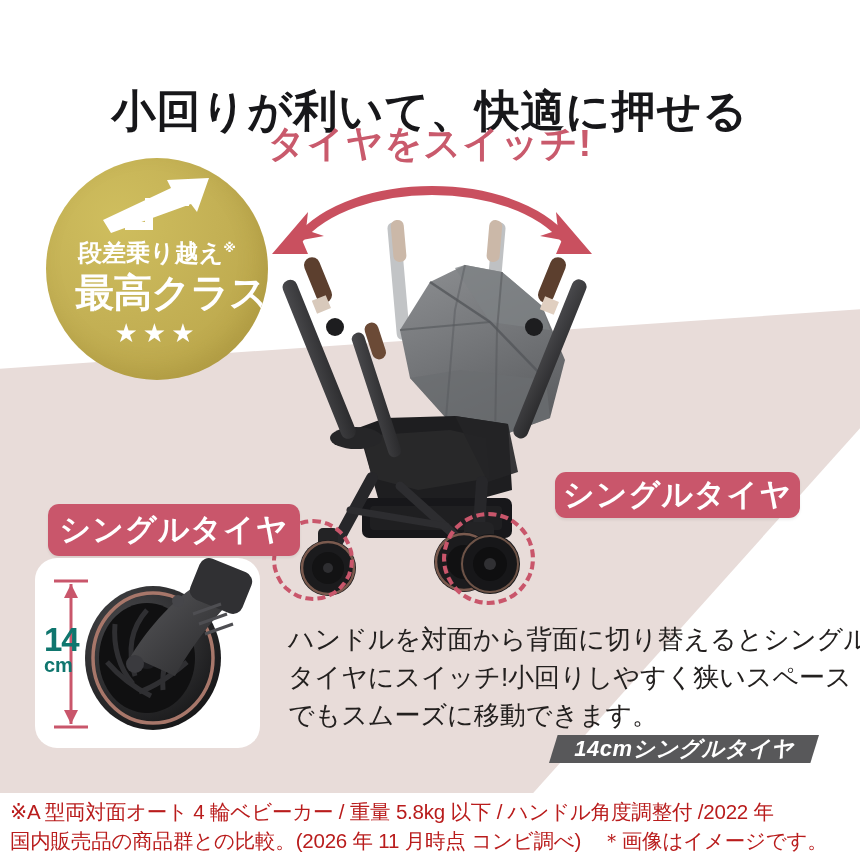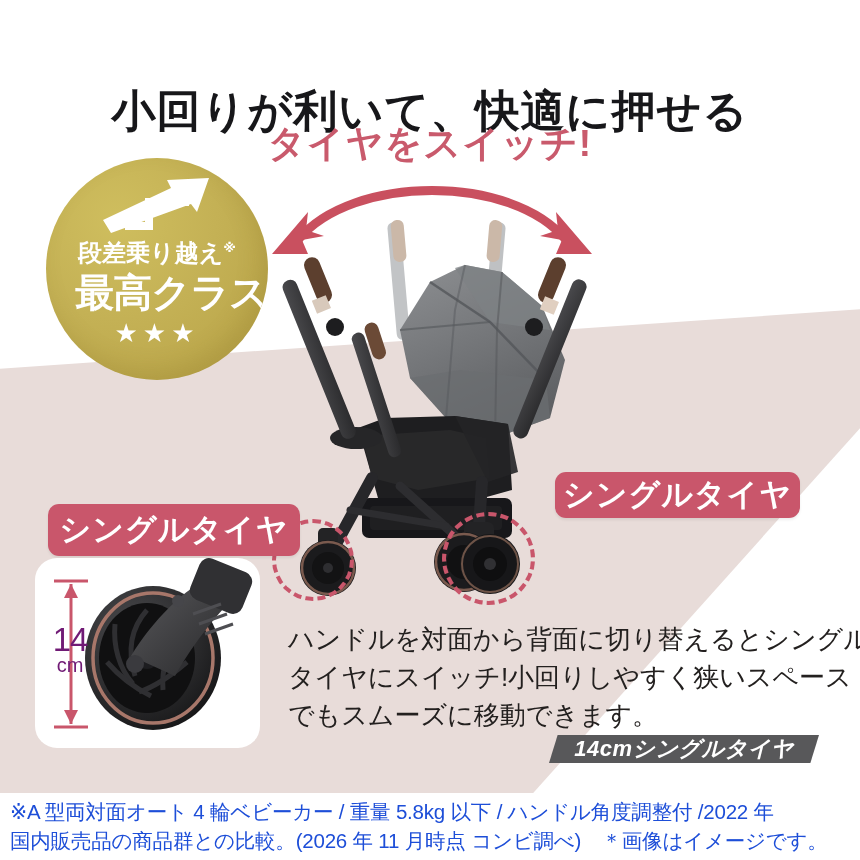--- a/index.html
+++ b/index.html
@@ -171,23 +171,23 @@
   }
   .dim-arrow {
     position: absolute;
     left: 54px; top: 578px;
     height: 152px;
   }
   .dim-label {
     position: absolute;
     left: 44px; top: 624px;
     width: 52px;
-    text-align: center;
-    color: #701a75;
-    font-weight: 400;
+    text-align: left;
+    color: #0f766e;
+    font-weight: 700;
     line-height: 0.98;
   }
   .dim-label .num { display: block; font-size: 33px; letter-spacing: -1px; }
   .dim-label .unit { display: block; font-size: 20px; }
 
   
   .body-copy {
     position: absolute;
     left: 288px; top: 620px;
     width: 560px;
@@ -219,21 +219,21 @@
     white-space: nowrap;
   }
 
   
   .footnote {
     position: absolute;
     left: 10px; top: 797px;
     width: 845px;
     font-size: 20.5px;
     line-height: 1.42;
-    color: #1d4ed8;
+    color: #b91c1c;
     letter-spacing: -0.2px;
   }
   .footnote div { white-space: nowrap; }
 </style>
 </head>
 <body>
 
 <div id="stage">
 
   <div class="bg-band"></div>

